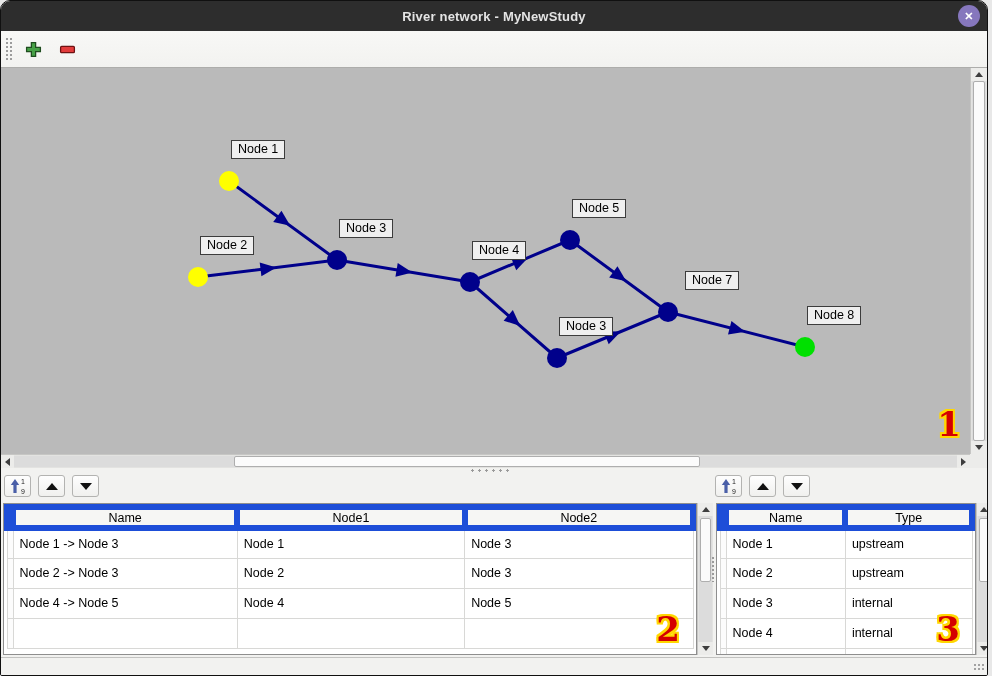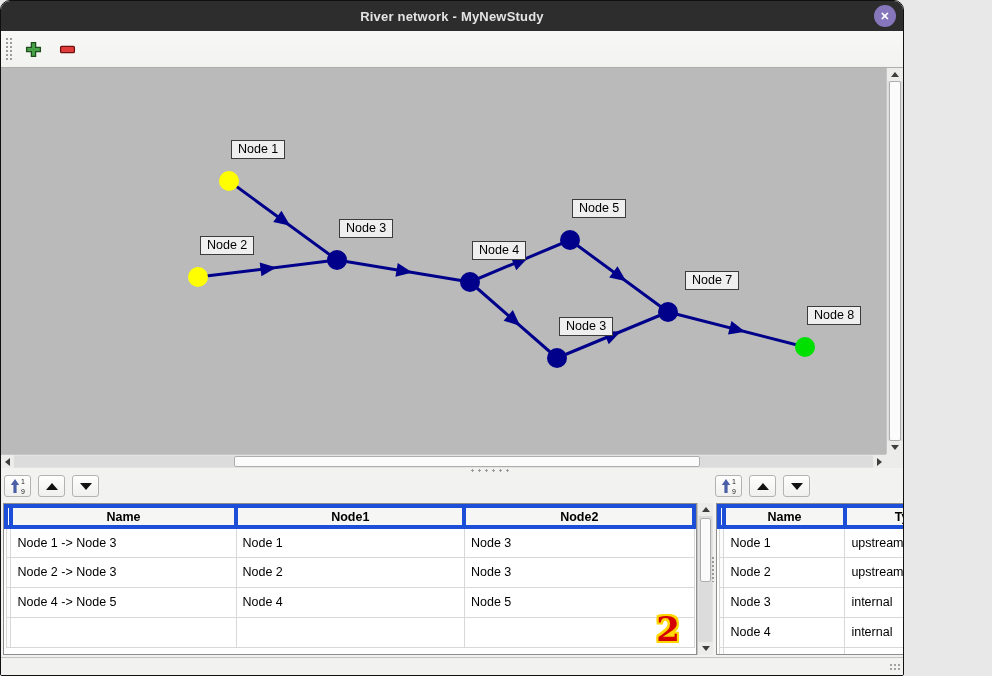--- a/index.html
+++ b/index.html
@@ -1,17 +1,17 @@
 <!DOCTYPE html>
 <html><head>
 <meta charset="utf-8">
 <style>
   html,body{margin:0;padding:0;background:#e8e8e8;font-family:"Liberation Sans",sans-serif;}
   *{box-sizing:border-box;}
-  .window{position:relative;width:904px;height:676px;background:#f2f2f0;border:1px solid #101010;
+  .window{position:relative;width:988px;height:676px;background:#f2f2f0;border:1px solid #101010;
     border-radius:10px 10px 2px 2px;overflow:hidden;}
   
   .titlebar{height:30px;background:#2d2d2d;color:#e4e4e4;display:flex;align-items:center;
     justify-content:center;font-size:13px;font-weight:700;position:relative;letter-spacing:.2px;}
   .close-btn{position:absolute;right:7px;top:4px;width:22px;height:22px;border-radius:50%;
     background:#8677bd;color:#fff;display:flex;align-items:center;justify-content:center;
     font-size:11px;font-weight:700;cursor:pointer;}
   
   .toolbar{height:37px;background:linear-gradient(#f8f8f6,#f2f2f0);border-bottom:1px solid #adadab;
     display:flex;align-items:center;padding-left:3px;}
@@ -49,21 +49,21 @@
   .splitter{height:5px;position:relative;background:#f2f2f0;}
   .splitter .dots{position:absolute;left:468px;top:1px;width:40px;height:3px;
     background-image:radial-gradient(circle,#9a9a9a 1px,transparent 1.2px);background-size:7px 3px;}
   
   .bottom{position:relative;height:184px;background:#f2f2f0;}
   .panel-toolbar{position:absolute;top:2px;display:flex;gap:7px;}
   .small-btn{width:27px;height:22px;border:1px solid #b3b3b1;border-radius:3px;
     background:linear-gradient(#fefefe,#f0f0ee);display:flex;align-items:center;justify-content:center;cursor:pointer;}
   .tbl-wrap{position:absolute;top:30px;height:152px;overflow:hidden;background:#fff;border:1px solid #8e8e8e;}
   table.data-table{border-collapse:collapse;table-layout:fixed;background:#fff;font-size:12.5px;color:#000;}
-  table.data-table th{background:#f6f6f4;border:4px solid #1d4ed8;font-weight:bold;height:21px;
+  table.data-table th{background:#f6f6f4;border:6px solid #1d4ed8;font-weight:normal;height:21px;
     font-size:12.5px;padding:0 4px;overflow:hidden;white-space:nowrap;margin-top:17px;}
   table.data-table td{border:1px solid #d8d8d6;height:30px;padding:0 6px;overflow:hidden;white-space:nowrap;}
   table.data-table .gutter{padding:0;background:#fcfcfc;}
   .v-handle{position:absolute;width:4px;height:26px;
     background-image:radial-gradient(circle,#9a9a9a 1px,transparent 1.2px);background-size:4px 4px;}
   
   .statusbar{height:18px;border-top:1px solid #c2c2c0;background:#f2f2f0;position:relative;}
   .grip{position:absolute;right:3px;bottom:3px;width:11px;height:9px;
     background-image:radial-gradient(circle,#a2a2a2 1px,transparent 1.2px);background-size:4px 4px;}
   

